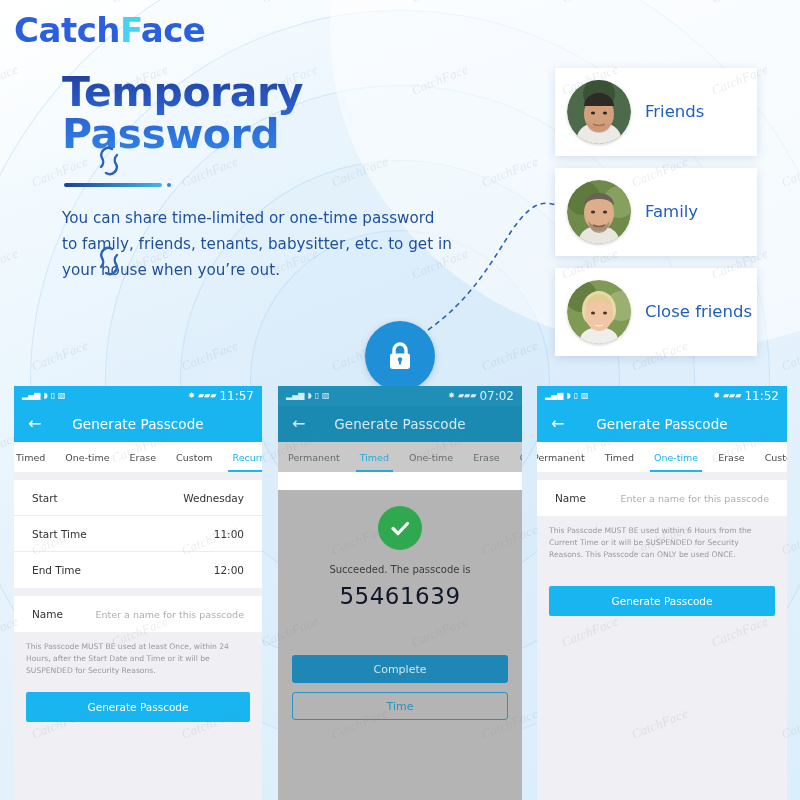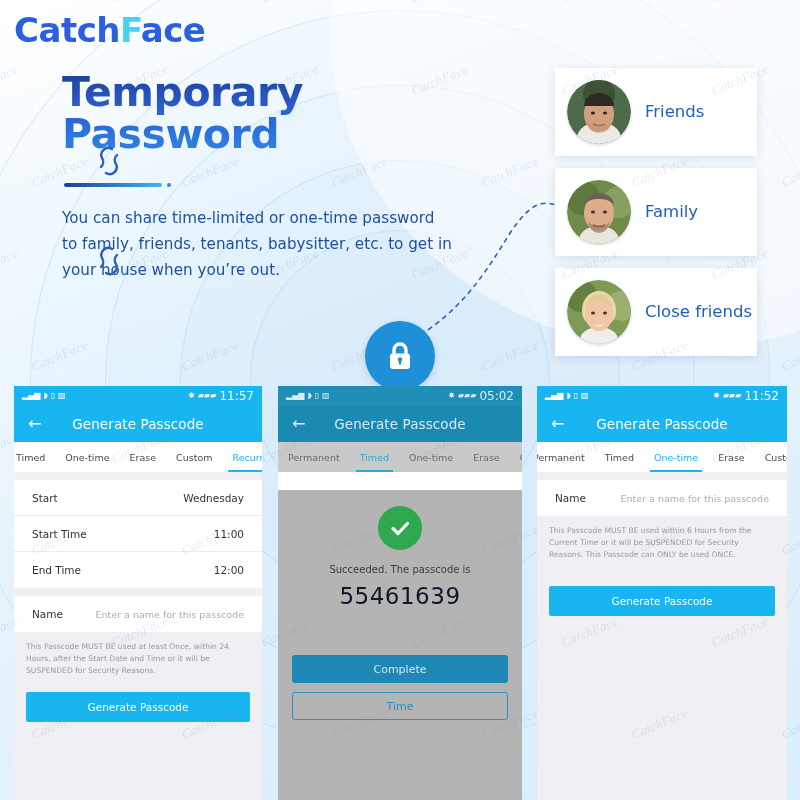--- a/index.html
+++ b/index.html
@@ -443,21 +443,21 @@
     <div class="statusbar dim">
       <div class="sb-left">
         <span class="sb-ic">▂▄▆</span>
         <span class="sb-ic">◗</span>
         <span class="sb-ic">▯</span>
         <span class="sb-ic">▧</span>
       </div>
       <div class="sb-right">
         <span class="sb-ic">✸</span>
         <span class="sb-ic">▰▰▰</span>
-        <span class="sb-time">05:02</span>
+        <span class="sb-time">07:02</span>
       </div>
     </div>
 
     <div class="appbar dim">
       <span class="back-arrow">←</span>
       <span class="appbar-title">Generate Passcode</span>
     </div>
 
     <div class="tabs dim">
       <div class="tab">

